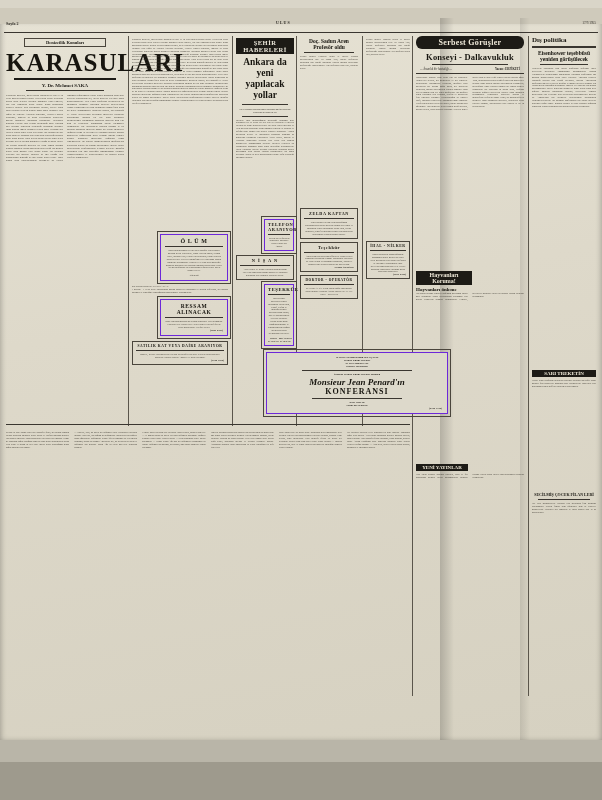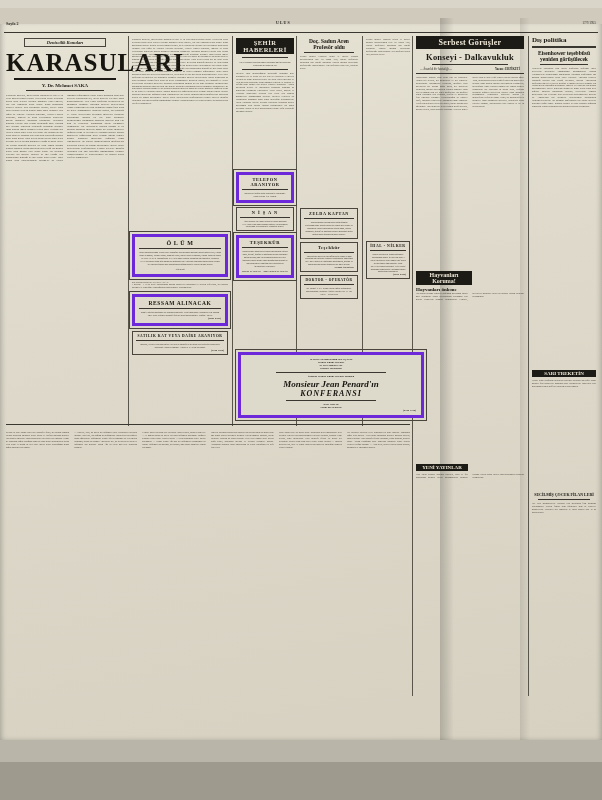--- a/index.html
+++ b/index.html
@@ -36,33 +36,33 @@
     position:absolute;top:18px;left:440px;width:14px;height:722px;
     background:linear-gradient(90deg,rgba(0,0,0,.18),rgba(0,0,0,0));
     pointer-events:none;
   }
   .fold2{
     position:absolute;top:18px;left:520px;width:10px;height:722px;
     background:linear-gradient(90deg,rgba(0,0,0,.10),rgba(0,0,0,0));
     pointer-events:none;
   }
   .box{border:1px solid #4a453c;}
-  .dbox{border:3px solid #6d28d9;outline:1px solid #4a453c;outline-offset:2px;}
+  .dbox{border:1px solid #6d28d9;outline:1px solid #4a453c;outline-offset:2px;margin-left:28px;}
 
   .txt{
     color:#3b372f;
     font-size:2.4px;
     line-height:3.1px;
     text-align:justify;
     overflow:hidden;
     word-spacing:0px;
     letter-spacing:0px;
   }
   .txt.s{font-size:2.2px;line-height:2.9px;}
-  .ctr{text-align:center;font-style:italic;}
+  .ctr{text-align:center;}
 
   
   .topbar{
     position:absolute;left:0;top:18px;width:602px;height:14px;
   }
   .topbar .pg{position:absolute;left:6px;top:3px;font-size:4px;font-weight:bold;color:#2e2b25;}
   .topbar .name{position:absolute;left:276px;top:2px;font-size:4px;font-weight:bold;color:#2e2b25;letter-spacing:1px;}
   .topbar .date{position:absolute;right:6px;top:3px;font-size:3.4px;color:#2e2b25;}
 
   
@@ -105,21 +105,21 @@
   .scriptsub{font-size:4px;font-weight:bold;color:#2a2721;}
 
   .tree{
     position:absolute;right:4px;top:2px;width:70px;height:34px;
     opacity:.85;
   }
 
   
   .sg{
     background:#1d1b16;color:#efe9d9;font-weight:bold;
-    text-align:center;font-size:8px;letter-spacing:.3px;
+    text-align:center;font-size:8px;letter-spacing:.3px;border-radius:6px;
   }
   .dk{
     font-weight:bold;font-size:8.5px;color:#17150f;text-align:center;letter-spacing:.2px;
   }
   .hay{
     background:#1d1b16;color:#efe9d9;font-weight:bold;text-align:center;font-size:6px;
   }
   .yeni{
     background:#1d1b16;color:#efe9d9;font-weight:bold;text-align:center;font-size:5px;
   }
@@ -183,20 +183,21 @@
     <div class="box" style="margin-top:5px;padding:2px 3px;">
       <div class="adtitle" style="font-size:3.6px;">SATILIK KAT VEYA DAİRE ARANIYOR</div>
       <div class="hrule"></div>
       <div class="txt s ctr">Bahçeye, Kızılay civarında satılık 150 M2 lik kaloriferli bir daire veya kat satın alınacaktır. Müracaat: Sakarya caddesi. Ankara P. K. 22'de yazılması.</div>
       <div class="tiny" style="text-align:right;">(4128-1832)</div>
     </div>
   </div>
 
   <div class="col" style="left:236px;top:38px;width:58px;">
     <div class="blackband" style="font-size:6.5px;padding:1px 0;">ŞEHİR HABERLERİ</div>
+    <div class="h2" style="font-size:9.5px;margin-top:3px;">Ankara da yeni yapılacak yollar</div>
     <div class="hrule" style="margin:3px 6px;"></div>
     <div class="txt s ctr" style="font-style:italic;">Bu yıl projeler arasında opera yanındaki dörtyol üzerinde kurulacak bir köprü de var</div>
     <div class="hrule" style="margin:2px 6px;"></div>
     <div class="txt s" style="height:96px;">Belediye imar müdürlüğünün hazırladığı programa göre şehrimizde bu yıl içinde bir çok yeni yol yapılacak ve mevcut yolların bir kısmı genişletilecektir. Bu arada Opera meydanı ile Ulus meydanı arasındaki kısım tamamen yeniden ele alınacak ve trafiğin rahat akması için gerekli tedbirler alınacaktır. Atatürk bulvarının Kızılay ile Bakanlıklar arasındaki kısmında da genişletme çalışmaları yapılacaktır. Ayrıca Cebeci, Maltepe ve Yenişehir semtlerinde açılacak yeni yollar için istimlâk muameleleri tamamlanmak üzeredir. Belediye yetkilileri bu çalışmaların sonbahara kadar ikmal edileceğini bildirmişlerdir. Opera yanındaki dörtyol üzerinde kurulacak köprünün projesi hazırlanmış olup inşaata yakında başlanacaktır. Bu köprü sayesinde şehrin en işlek noktalarından birinde trafik sıkışıklığı önlenmiş olacaktır.</div>
 
     <div class="dbox" style="margin-top:4px;padding:2px 3px;">
       <div class="adtitle" style="font-size:4.4px;">TELEFON ARANIYOR</div>
       <div class="hrule"></div>
       <div class="txt s ctr">Devren bir telefon satın alınacaktır. Müracaat: Posta Kutusu 412 Ankara.</div>
     </div>

